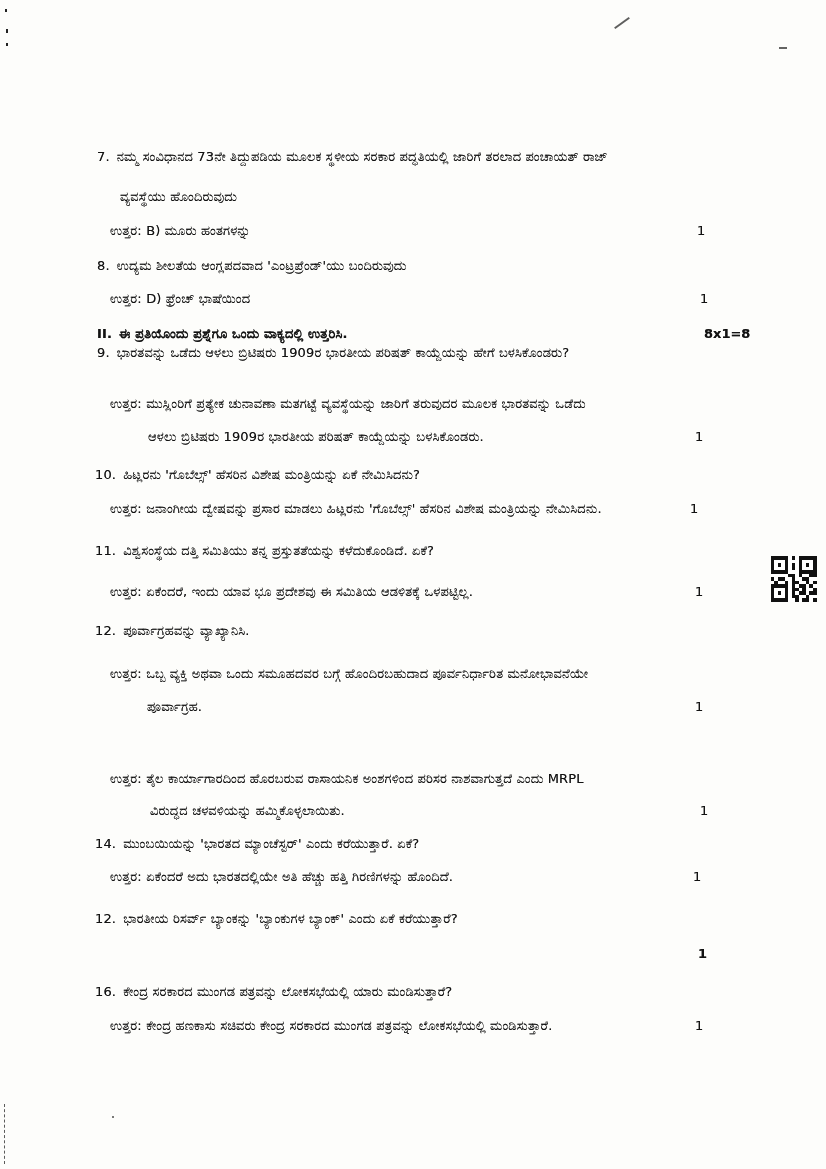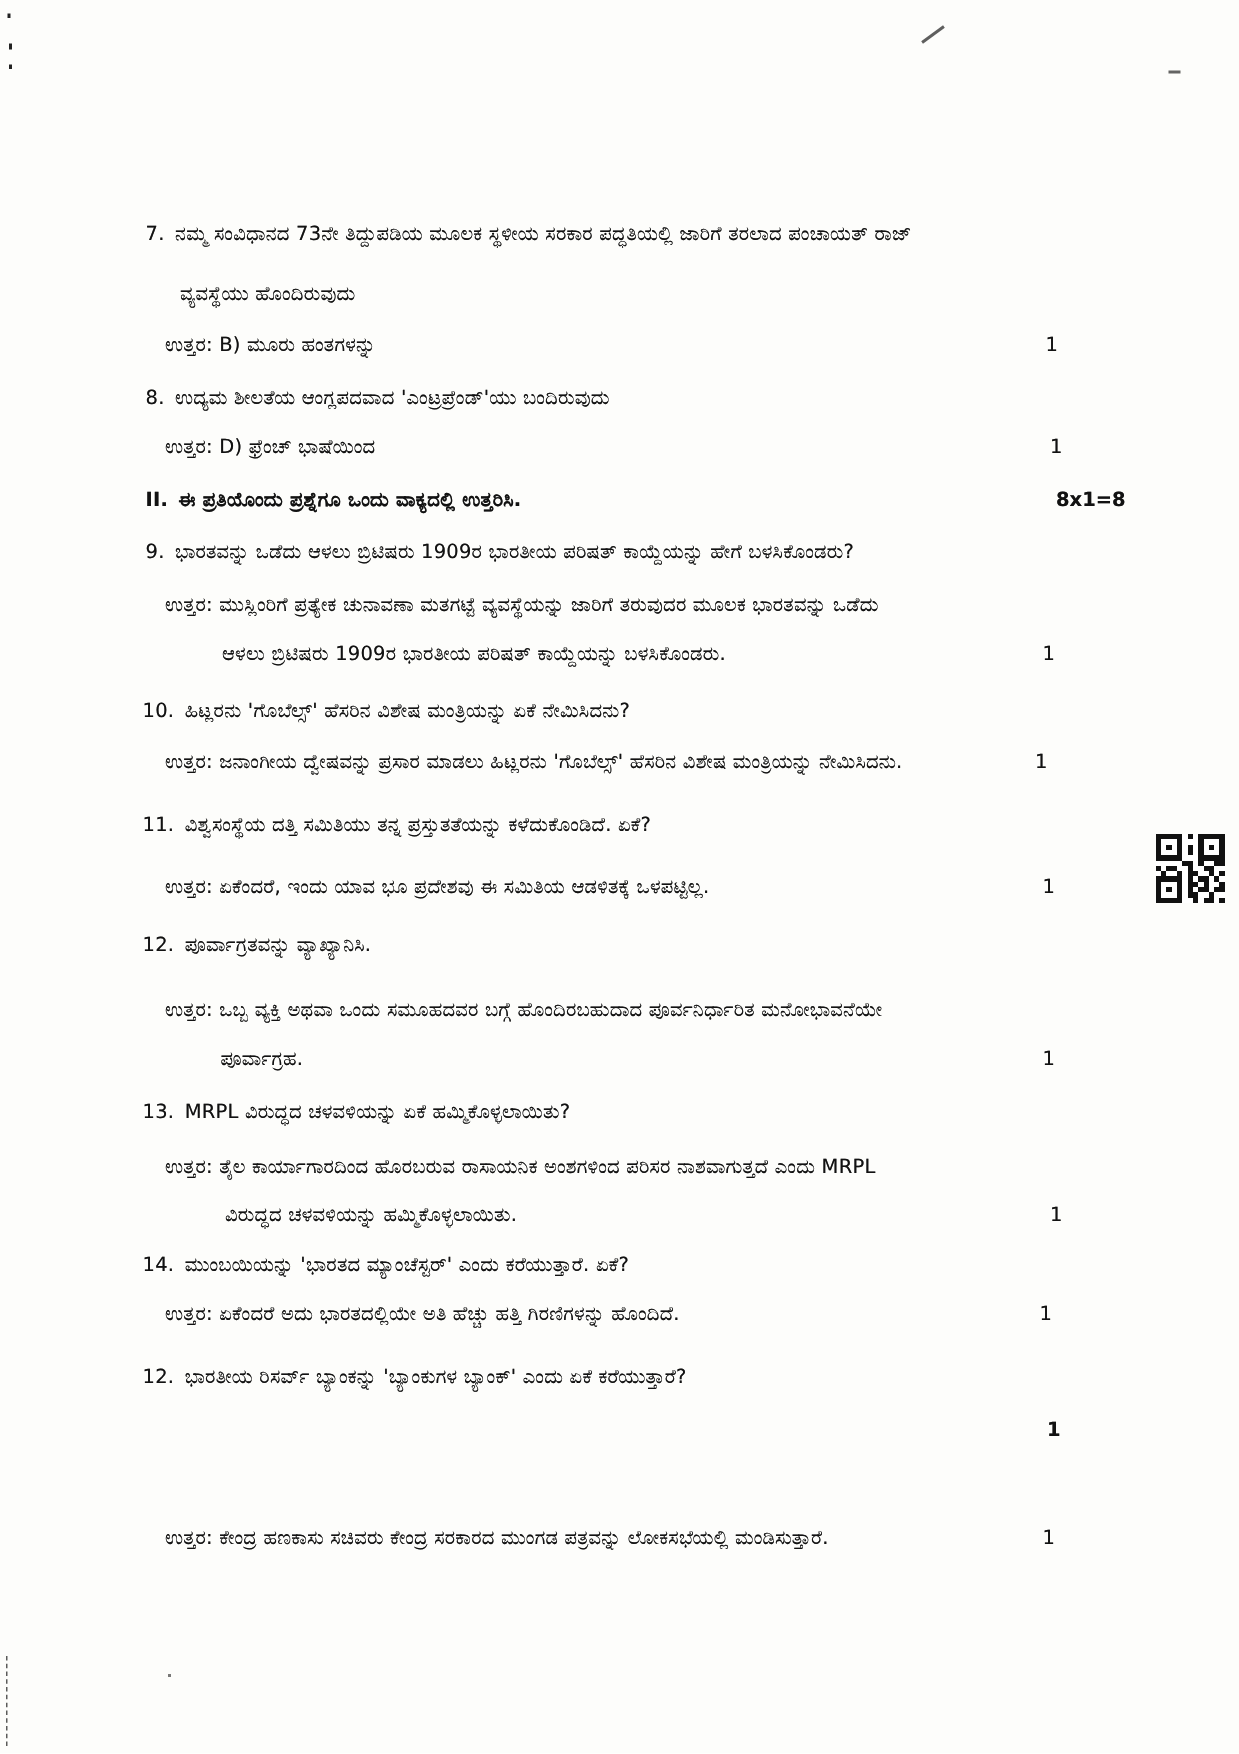--- a/index.html
+++ b/index.html
@@ -67,21 +67,21 @@
     <span class="qno">8.</span><span>ಉದ್ಯಮ ಶೀಲತೆಯ ಆಂಗ್ಲಪದವಾದ 'ಎಂಟ್ರಪ್ರೆಂಡ್'ಯು ಬಂದಿರುವುದು</span>
   </div>
   <div class="line" style="left:110px;top:290px;">ಉತ್ತರ: D) ಫ್ರೆಂಚ್ ಭಾಷೆಯಿಂದ</div>
   <div class="marks" style="left:700px;top:290px;">1</div>
 
   <div class="line bold" style="left:97px;top:325px;text-align:right;">
     <span class="qno">II.</span><span>ಈ ಪ್ರತಿಯೊಂದು ಪ್ರಶ್ನೆಗೂ ಒಂದು ವಾಕ್ಯದಲ್ಲಿ ಉತ್ತರಿಸಿ.</span>
   </div>
   <div class="marks bold" style="left:664px;top:325px;margin-left:40px;">8x1=8</div>
 
-  <div class="line" style="left:97px;top:360px;">
+  <div class="line" style="left:97px;top:344px;">
     <span class="qno">9.</span><span>ಭಾರತವನ್ನು ಒಡೆದು ಆಳಲು ಬ್ರಿಟಿಷರು 1909ರ ಭಾರತೀಯ ಪರಿಷತ್ ಕಾಯ್ದೆಯನ್ನು ಹೇಗೆ ಬಳಸಿಕೊಂಡರು?</span>
   </div>
   <div class="line" style="left:110px;top:395px;">ಉತ್ತರ: ಮುಸ್ಲಿಂರಿಗೆ ಪ್ರತ್ಯೇಕ ಚುನಾವಣಾ ಮತಗಟ್ಟೆ ವ್ಯವಸ್ಥೆಯನ್ನು ಜಾರಿಗೆ ತರುವುದರ ಮೂಲಕ ಭಾರತವನ್ನು ಒಡೆದು</div>
   <div class="line" style="left:148px;top:428px;">ಆಳಲು ಬ್ರಿಟಿಷರು 1909ರ ಭಾರತೀಯ ಪರಿಷತ್ ಕಾಯ್ದೆಯನ್ನು ಬಳಸಿಕೊಂಡರು.</div>
   <div class="marks" style="left:695px;top:428px;">1</div>
 
   <div class="line" style="left:95px;top:466px;">
     <span class="qno">10.</span><span>ಹಿಟ್ಲರನು 'ಗೊಬೆಲ್ಸ್' ಹೆಸರಿನ ವಿಶೇಷ ಮಂತ್ರಿಯನ್ನು ಏಕೆ ನೇಮಿಸಿದನು?</span>
   </div>
   <div class="line" style="left:110px;top:500px;">ಉತ್ತರ: ಜನಾಂಗೀಯ ದ್ವೇಷವನ್ನು ಪ್ರಸಾರ ಮಾಡಲು ಹಿಟ್ಲರನು 'ಗೊಬೆಲ್ಸ್' ಹೆಸರಿನ ವಿಶೇಷ ಮಂತ್ರಿಯನ್ನು ನೇಮಿಸಿದನು.</div>
@@ -134,40 +134,40 @@
         <rect x="11" y="10" width="2" height="1" fill="#111"></rect>
       <rect x="6" y="11" width="2" height="1" fill="#111"></rect>
         <rect x="10" y="11" width="1" height="1" fill="#111"></rect>
       <rect x="7" y="12" width="1" height="1" fill="#111"></rect>
         <rect x="9" y="12" width="2" height="1" fill="#111"></rect>
         <rect x="12" y="12" width="1" height="1" fill="#111"></rect>
     </svg>
   </div>
 
   <div class="line" style="left:95px;top:622px;">
-    <span class="qno">12.</span><span>ಪೂರ್ವಾಗ್ರತವನ್ನು ವ್ಯಾಖ್ಯಾನಿಸಿ.</span>
+    <span class="qno">12.</span><span>ಪೂರ್ವಾಗ್ರಹವನ್ನು ವ್ಯಾಖ್ಯಾನಿಸಿ.</span>
   </div>
   <div class="line" style="left:110px;top:665px;">ಉತ್ತರ: ಒಬ್ಬ ವ್ಯಕ್ತಿ ಅಥವಾ ಒಂದು ಸಮೂಹದವರ ಬಗ್ಗೆ ಹೊಂದಿರಬಹುದಾದ ಪೂರ್ವನಿರ್ಧಾರಿತ ಮನೋಭಾವನೆಯೇ</div>
   <div class="line" style="left:147px;top:698px;">ಪೂರ್ವಾಗ್ರಹ.</div>
   <div class="marks" style="left:695px;top:698px;">1</div>
 
-  <div class="line" style="left:95px;top:733px;">
-    <span class="qno">13.</span><span>MRPL ವಿರುದ್ಧದ ಚಳವಳಿಯನ್ನು ಏಕೆ ಹಮ್ಮಿಕೊಳ್ಳಲಾಯಿತು?</span>
-  </div>
   <div class="line" style="left:110px;top:770px;">ಉತ್ತರ: ತೈಲ ಕಾರ್ಯಾಗಾರದಿಂದ ಹೊರಬರುವ ರಾಸಾಯನಿಕ ಅಂಶಗಳಿಂದ ಪರಿಸರ ನಾಶವಾಗುತ್ತದೆ ಎಂದು MRPL</div>
   <div class="line" style="left:150px;top:802px;">ವಿರುದ್ಧದ ಚಳವಳಿಯನ್ನು ಹಮ್ಮಿಕೊಳ್ಳಲಾಯಿತು.</div>
   <div class="marks" style="left:700px;top:802px;">1</div>
 
   <div class="line" style="left:95px;top:835px;">
     <span class="qno">14.</span><span>ಮುಂಬಯಿಯನ್ನು 'ಭಾರತದ ಮ್ಯಾಂಚೆಸ್ಟರ್' ಎಂದು ಕರೆಯುತ್ತಾರೆ. ಏಕೆ?</span>
   </div>
   <div class="line" style="left:110px;top:868px;">ಉತ್ತರ: ಏಕೆಂದರೆ ಅದು ಭಾರತದಲ್ಲಿಯೇ ಅತಿ ಹೆಚ್ಚು ಹತ್ತಿ ಗಿರಣಿಗಳನ್ನು ಹೊಂದಿದೆ.</div>
   <div class="marks" style="left:693px;top:868px;">1</div>
 
   <div class="line" style="left:95px;top:910px;">
     <span class="qno">12.</span><span>ಭಾರತೀಯ ರಿಸರ್ವ್ ಬ್ಯಾಂಕನ್ನು 'ಬ್ಯಾಂಕುಗಳ ಬ್ಯಾಂಕ್' ಎಂದು ಏಕೆ ಕರೆಯುತ್ತಾರೆ?</span>
   </div>
   <div class="marks bold" style="left:698px;top:945px;">1</div>
 
+  <div class="line" style="left:95px;top:983px;">
+    <span class="qno">16.</span><span>ಕೇಂದ್ರ ಸರಕಾರದ ಮುಂಗಡ ಪತ್ರವನ್ನು ಲೋಕಸಭೆಯಲ್ಲಿ ಯಾರು ಮಂಡಿಸುತ್ತಾರೆ?</span>
+  </div>
   <div class="line" style="left:110px;top:1017px;">ಉತ್ತರ: ಕೇಂದ್ರ ಹಣಕಾಸು ಸಚಿವರು ಕೇಂದ್ರ ಸರಕಾರದ ಮುಂಗಡ ಪತ್ರವನ್ನು ಲೋಕಸಭೆಯಲ್ಲಿ ಮಂಡಿಸುತ್ತಾರೆ.</div>
   <div class="marks" style="left:695px;top:1017px;">1</div>
 
 </div>
 
 </body></html>

